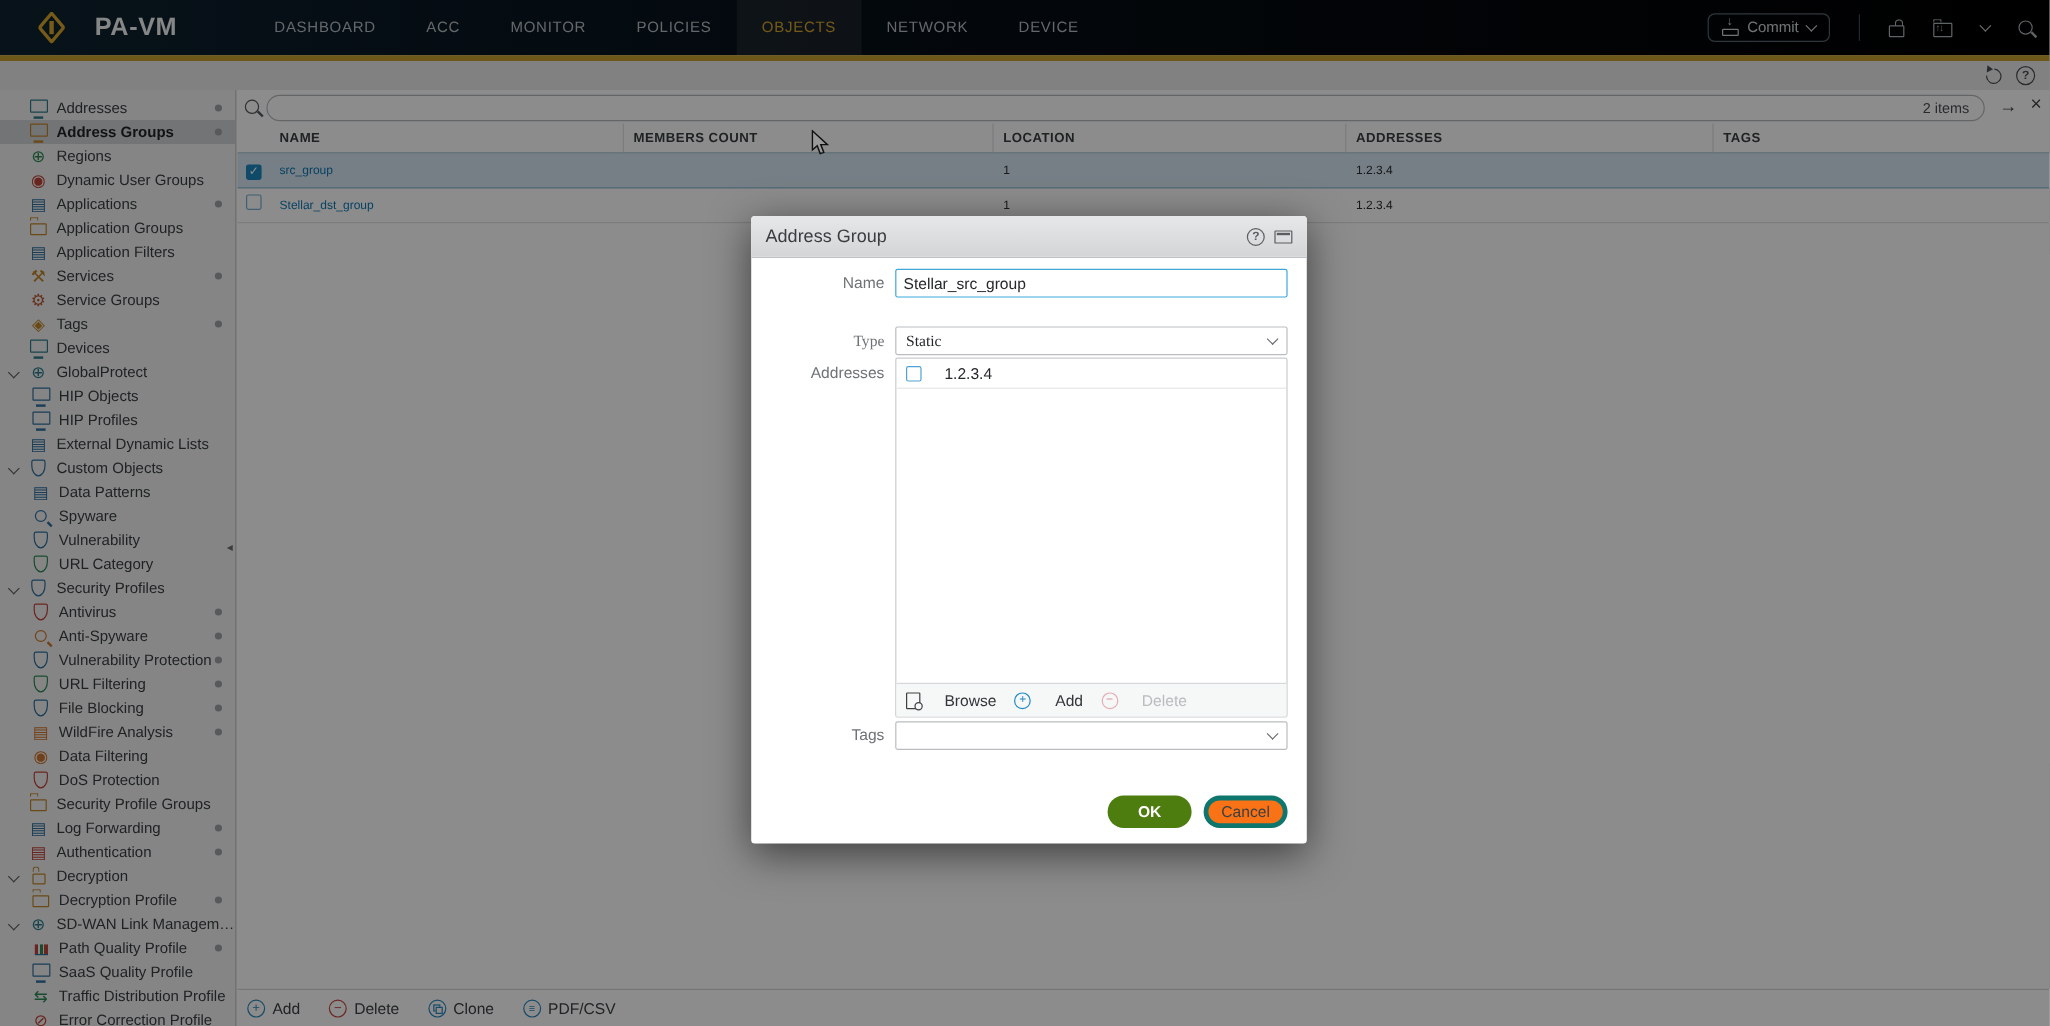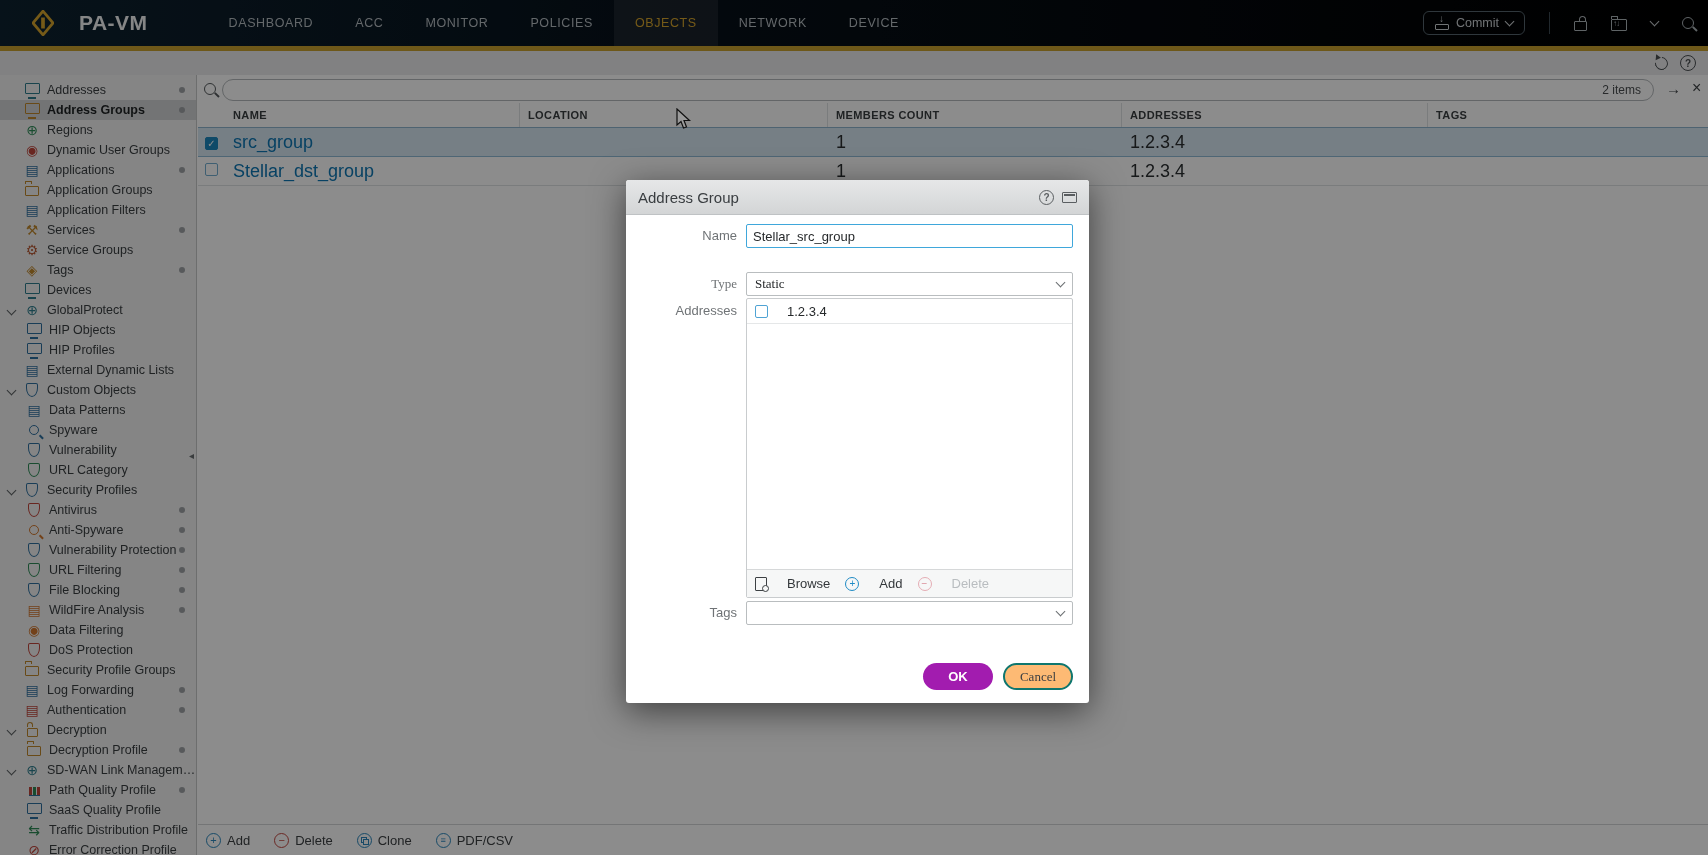--- a/index.html
+++ b/index.html
@@ -86,21 +86,21 @@
   .search-go{position:absolute;left:1468px;top:5px;font-size:15px;color:#3f4346;cursor:pointer;}
   .search-clear{position:absolute;left:1494px;top:4px;font-size:16px;color:#3f4346;cursor:pointer;}
   .tbl{position:absolute;left:0;top:28px;right:0;}
   .trow{display:grid;grid-template-columns:27px 295px 308px 294px 306px 1fr;align-items:center;}
   .trow.head{height:24px;border-bottom:1px solid #8fb5ce;}
   .trow.head .th{font-size:11px;font-weight:bold;letter-spacing:.4px;color:#3a3e41;
        padding-left:8px;border-right:1px solid #dfe2e3;height:24px;line-height:24px;cursor:pointer;}
   .trow.head .th:last-child{border-right:none;}
   .trow.body{height:28px;border-bottom:1px solid #dfe2e3;}
   .trow.body.sel{background:#d8e7f2;border-bottom:1px solid #8fbad6;}
-  .td{font-size:18px;color:#2a2e30;padding-left:8px;}
+  .td{font-size:10px;color:#2a2e30;padding-left:8px;}
   .link{color:#0d77b4;text-decoration:none;cursor:pointer;}
   .cb{width:13px;height:13px;border:1px solid #74aed0;border-radius:2px;background:#fff;
       display:inline-flex;align-items:center;justify-content:center;margin-left:7px;cursor:pointer;box-sizing:border-box;}
   .cb.checked{background:#1c87be;border-color:#1c87be;color:#fff;font-size:10px;}
   
   #bottombar{position:absolute;left:198px;right:0;bottom:0;height:31px;border-top:1px solid #d4d6d7;
        background:#fff;display:flex;align-items:center;padding-left:8px;z-index:1;box-sizing:border-box;}
   .fbtn{display:flex;align-items:center;gap:6px;margin-right:24px;font-size:13px;color:#3c4043;cursor:pointer;}
   .cir{width:15px;height:15px;border:1.5px solid #2c88be;border-radius:50%;color:#2c88be;
        display:inline-flex;align-items:center;justify-content:center;font-size:11px;line-height:1;box-sizing:border-box;}
@@ -144,22 +144,22 @@
        padding:0 8px;gap:15px;flex:none;}
   .a-act{display:flex;align-items:center;gap:20px;font-size:13px;color:#33373a;cursor:pointer;}
   .a-act.disabled{color:#b9bdc0;cursor:default;}
   .a-act .cir{width:14px;height:14px;font-size:10px;border-color:#1f8bc5;color:#1f8bc5;}
   .a-act.disabled .cir{border-color:#e5adb4;color:#d98c96;}
   .ic-browse{width:10px;height:12px;border:1.3px solid #3c4043;border-radius:1px;position:relative;}
   .ic-browse::after{content:"";position:absolute;width:5px;height:5px;border:1.3px solid #3c4043;
        border-radius:50%;right:-3px;bottom:-2px;background:#f6f7f7;}
   .m-btn{position:absolute;height:27px;border-radius:14px;font-size:13px;display:flex;align-items:center;
        justify-content:center;cursor:pointer;box-sizing:border-box;}
-  #ok-btn{left:297px;top:483px;width:70px;background:#a21caf;color:#fff;font-weight:bold;}
-  #cancel-btn{left:377px;top:483px;width:70px;background:#fdba74;border:2px solid #0f766e;color:#3b3f42;font-family:Liberation Serif, serif;}
+  #ok-btn{left:297px;top:483px;width:70px;background:#4d7c0f;color:#fff;font-weight:bold;}
+  #cancel-btn{left:377px;top:483px;width:70px;background:#f97316;border:4px solid #0f766e;color:#3b3f42;}
   
   #cursor{position:absolute;left:676px;top:108px;z-index:70;pointer-events:none;}
 </style>
 </head>
 <body>
 
 <div id="app">
 
   <div id="topbar">
     <div class="logo-wrap">
@@ -427,22 +427,22 @@
       <div class="search-pill">
         <span class="search-count">2 items</span>
       </div>
       <span class="search-go">→</span>
       <span class="search-clear">×</span>
     </div>
     <div class="tbl">
       <div class="trow head">
           <span></span>
           <div class="th">NAME</div>
+          <div class="th">MEMBERS COUNT</div>
           <div class="th">LOCATION</div>
-          <div class="th">MEMBERS COUNT</div>
           <div class="th">ADDRESSES</div>
           <div class="th">TAGS</div>
         </div>
       <div>
           <div class="trow body sel">
             <span><span class="cb checked">✓</span></span>
             <div class="td"><a class="link">src_group</a></div>
             <div class="td"></div>
             <div class="td">1</div>
             <div class="td">1.2.3.4</div>

